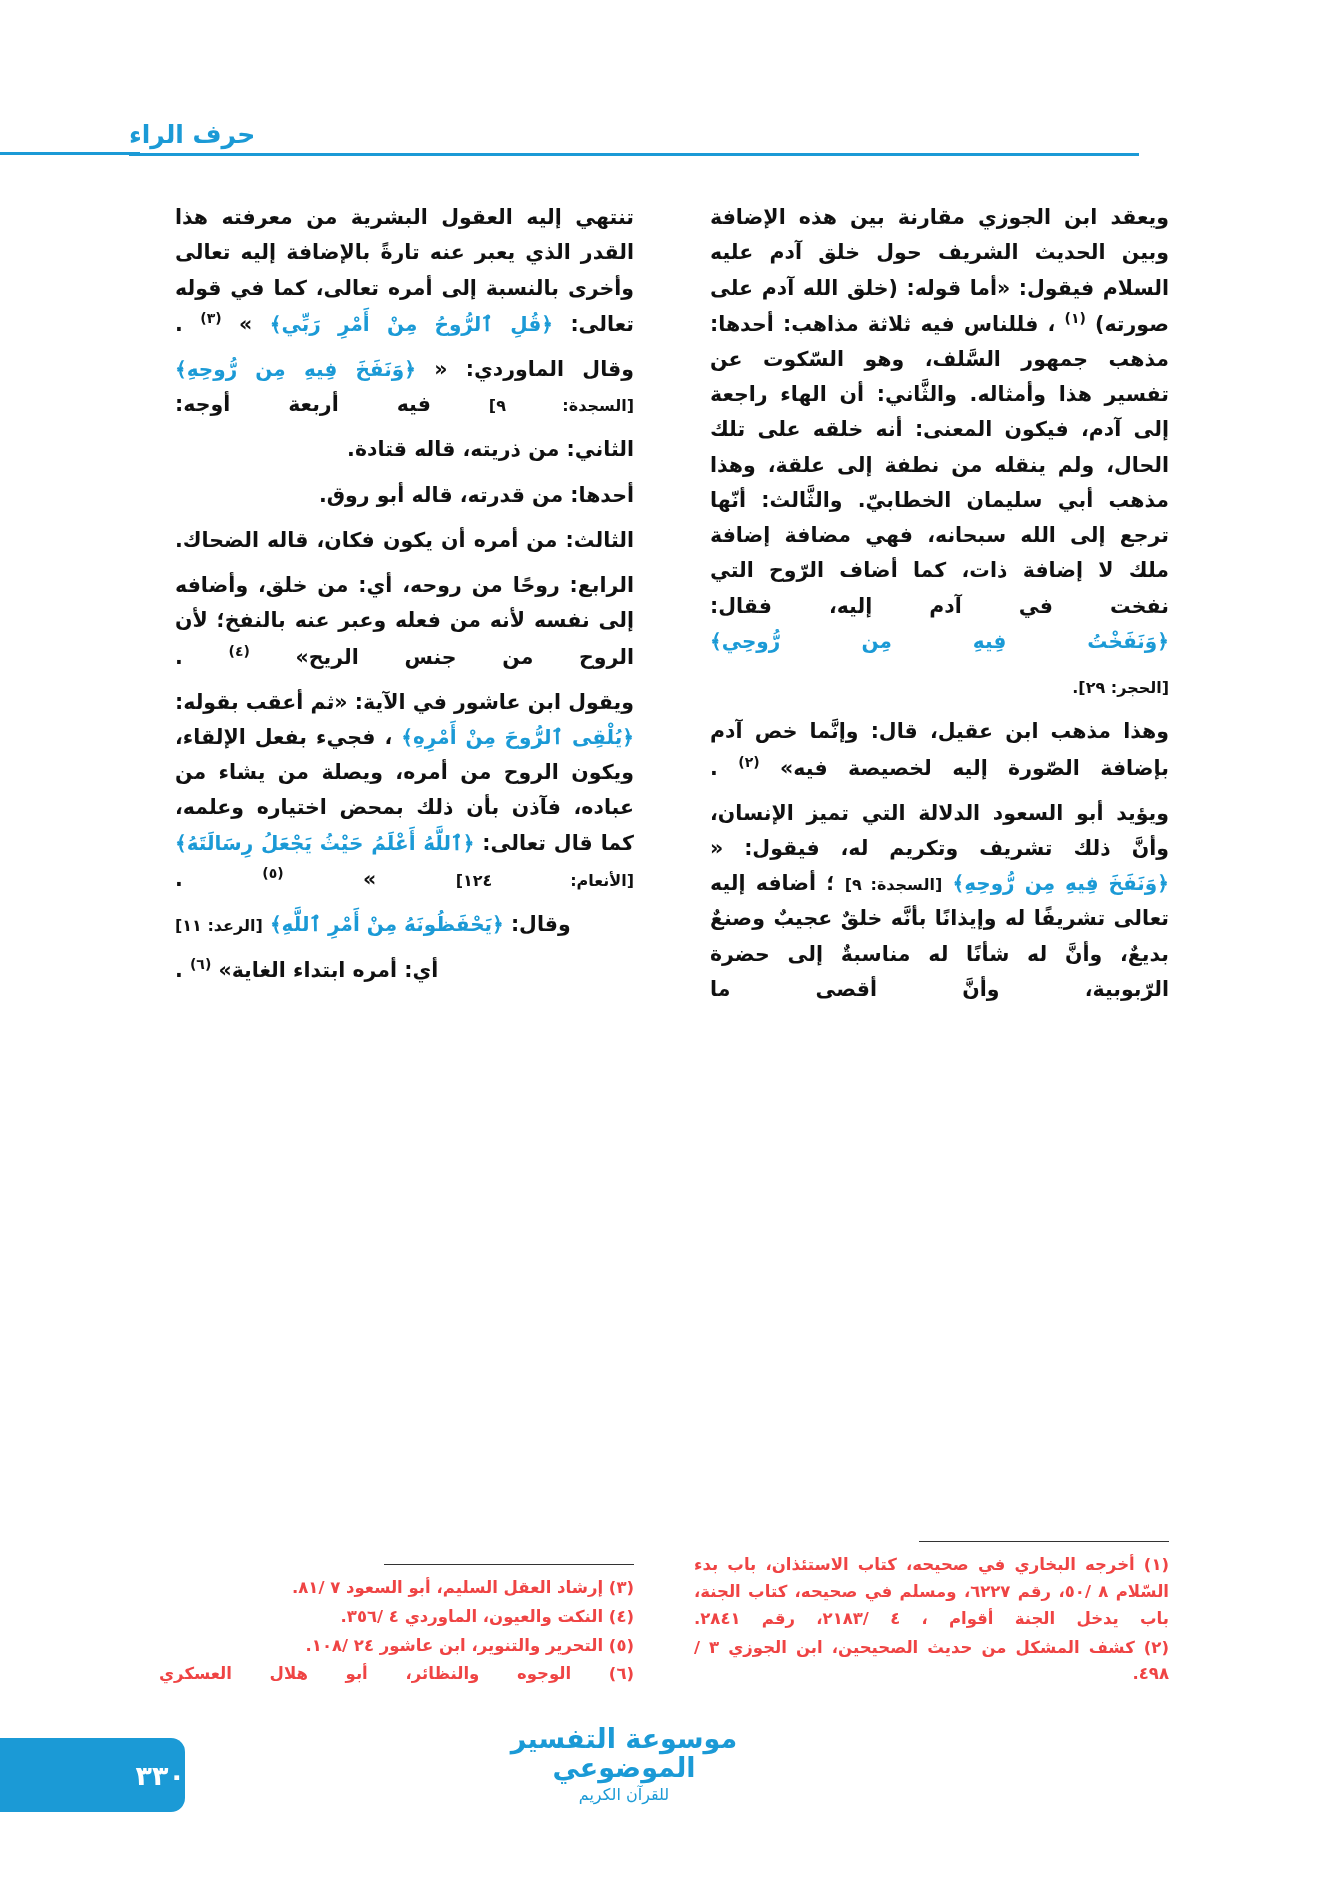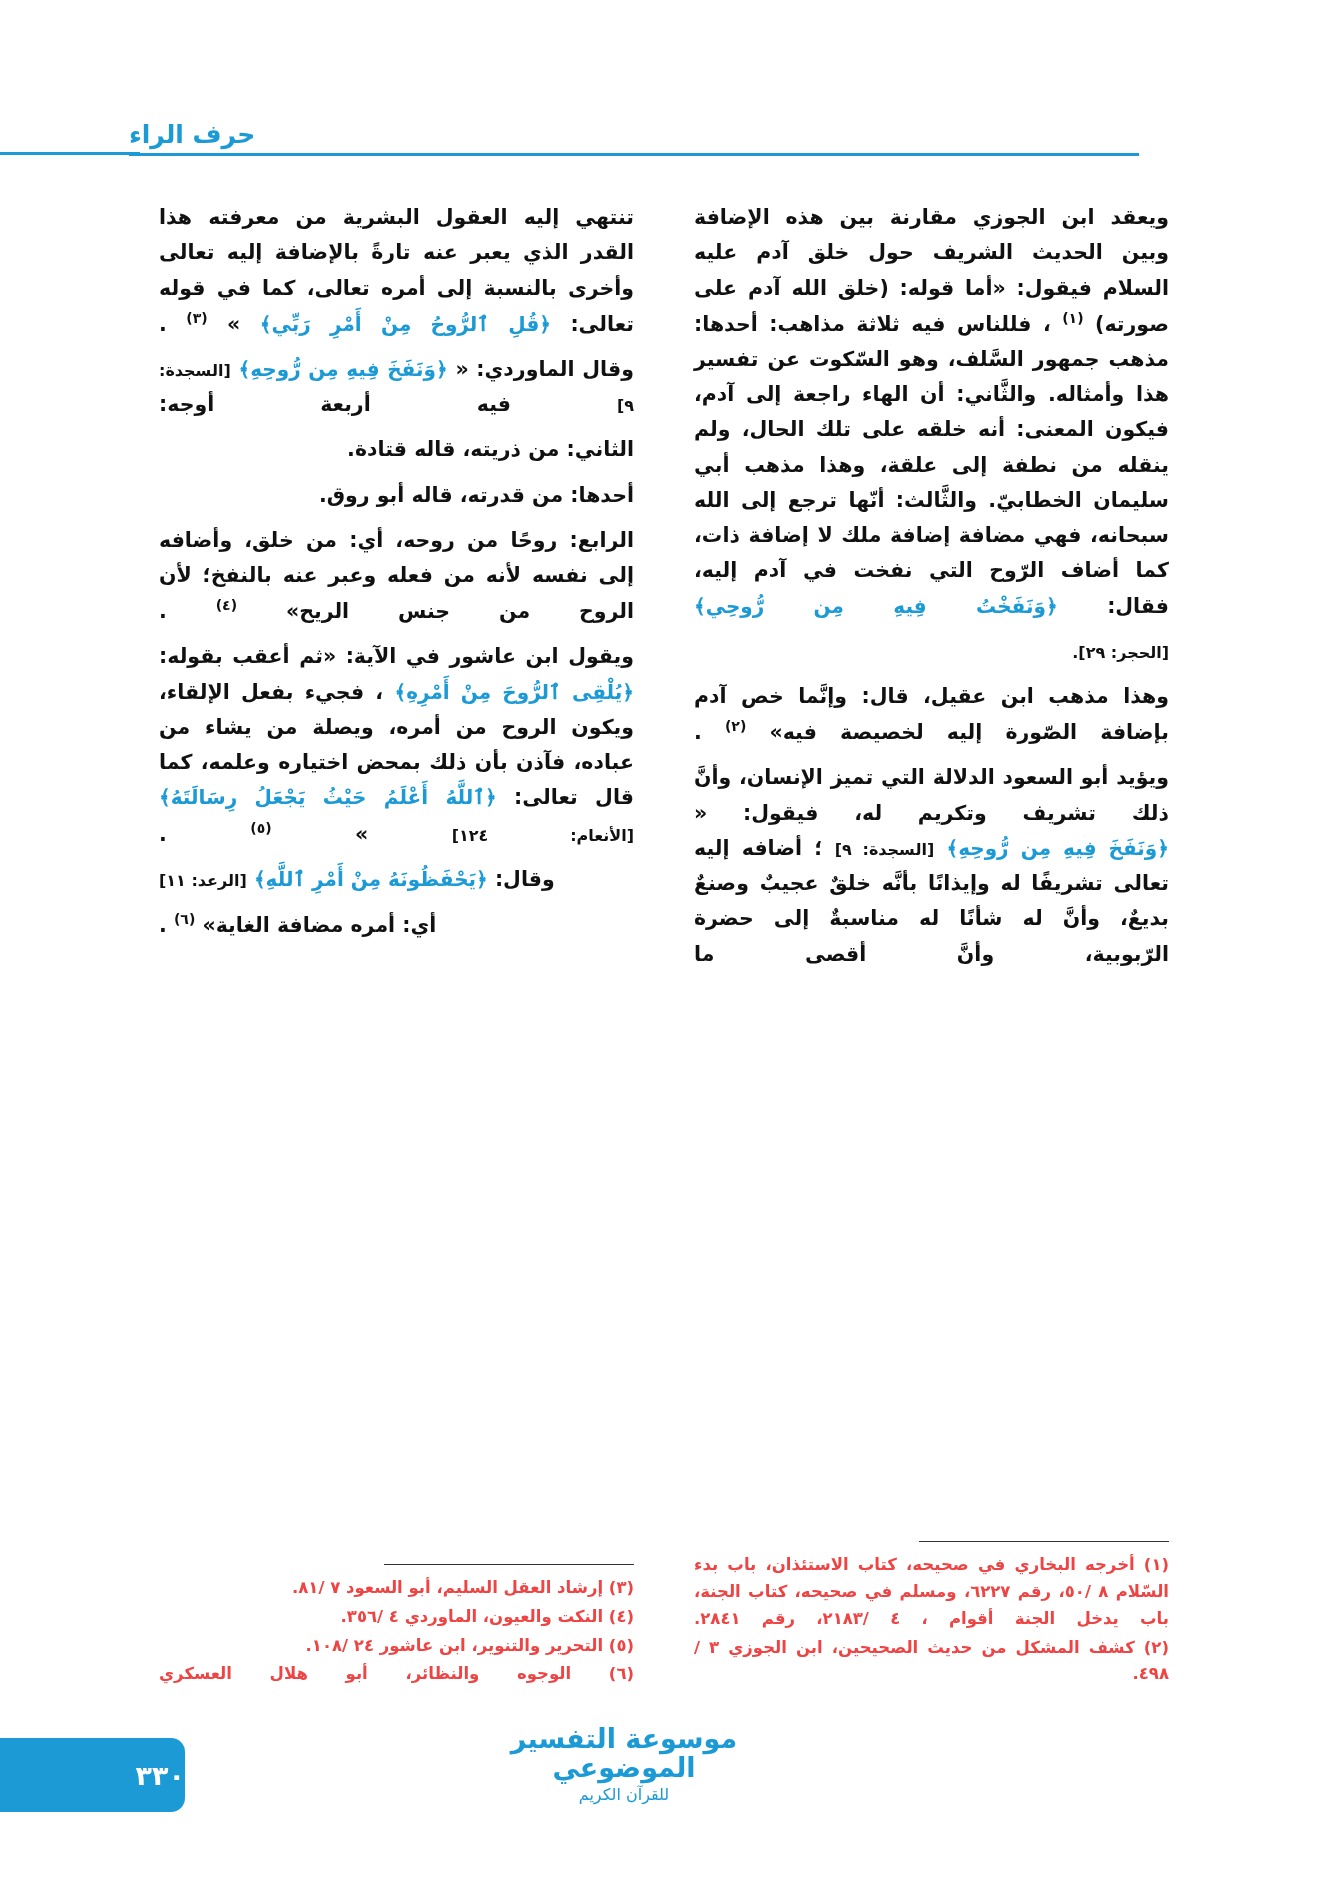--- a/index.html
+++ b/index.html
@@ -61,21 +61,21 @@
     display: flex;
     flex-direction: row;
     gap: 60px;
   }
   .col {
     width: 475px;
     position: relative;
   }
 
   p.body {
-    margin: 0 0 10px 0;
+    margin: 0 0 10px 16px;
     font-size: 20.5px;
     line-height: 1.72;
     text-align: justify;
     text-align-last: justify;
     direction: rtl;
     font-family: "DejaVu Sans", sans-serif;
     font-weight: 600;
     color: #111;
   }
   p.body.last-right { text-align-last: right; }
@@ -206,24 +206,25 @@
         <p class="fn fn-j" id="r-fn2">(٢) كشف المشكل من حديث الصحيحين، ابن الجوزي ٣ /٤٩٨.</p>
       </div>
     </div>
 
     <div class="col">
       <div>
         <p class="body" id="l-q1"><span>تنتهي إليه العقول البشرية من معرفته هذا القدر الذي يعبر عنه تارةً بالإضافة إليه تعالى وأخرى بالنسبة إلى أمره تعالى، كما في قوله تعالى:</span> <span class="quran">﴿قُلِ ٱلرُّوحُ مِنْ أَمْرِ رَبِّي﴾</span> <span>»</span> <span class="sup">(٣)</span> <span>.</span></p>
         <p class="body" id="l-q2"><span>وقال الماوردي: «</span> <span class="quran">﴿وَنَفَخَ فِيهِ مِن رُّوحِهِ﴾</span> <span class="ref">[السجدة: ٩]</span> <span>فيه أربعة أوجه:</span></p>
         <p class="body last-right" id="l-q4"><span class="lead">الثاني:</span> <span> من ذريته، قاله قتادة.</span></p>
         <p class="body last-right" id="l-q3"><span class="lead">أحدها:</span> <span> من قدرته، قاله أبو روق.</span></p>
+        <p class="body" id="l-q5"><span class="lead">الثالث:</span> <span> من أمره أن يكون فكان، قاله الضحاك.</span></p>
         <p class="body" id="l-q6"><span class="lead">الرابع:</span> <span> روحًا من روحه، أي: من خلق، وأضافه إلى نفسه لأنه من فعله وعبر عنه بالنفخ؛ لأن الروح من جنس الريح»</span> <span class="sup">(٤)</span> <span>.</span></p>
         <p class="body" id="l-q7"><span>ويقول ابن عاشور في الآية: «ثم أعقب بقوله:</span> <span class="quran">﴿يُلْقِى ٱلرُّوحَ مِنْ أَمْرِهِ﴾</span> <span>، فجيء بفعل الإلقاء، ويكون الروح من أمره، ويصلة من يشاء من عباده، فآذن بأن ذلك بمحض اختياره وعلمه، كما قال تعالى:</span> <span class="quran">﴿ٱللَّهُ أَعْلَمُ حَيْثُ يَجْعَلُ رِسَالَتَهُ﴾</span> <span class="ref">[الأنعام: ١٢٤]</span> <span>»</span> <span class="sup">(٥)</span> <span>.</span></p>
         <p class="body last-left" id="l-q9"><span>وقال:</span> <span class="quran">﴿يَحْفَظُونَهُ مِنْ أَمْرِ ٱللَّهِ﴾</span> <span class="ref">[الرعد: ١١]</span></p>
-        <p class="body last-left" id="l-q10"><span>أي: أمره مضافة الغاية»</span> <span class="sup">(٦)</span> <span>.</span></p>
+        <p class="body last-left" id="l-q10"><span>أي: أمره ابتداء الغاية»</span> <span class="sup">(٦)</span> <span>.</span></p>
       </div>
       <div class="footnotes">
         <div class="fn-rule"></div>
         <p class="fn" id="l-fn1">(٣) إرشاد العقل السليم، أبو السعود ٧ /٨١.</p>
         <p class="fn" id="l-fn2">(٤) النكت والعيون، الماوردي ٤ /٣٥٦.</p>
         <p class="fn" id="l-fn3">(٥) التحرير والتنوير، ابن عاشور ٢٤ /١٠٨.</p>
         <p class="fn fn-j" id="l-fn4">(٦) الوجوه والنظائر، أبو هلال العسكري</p>
       </div>
     </div>
 

